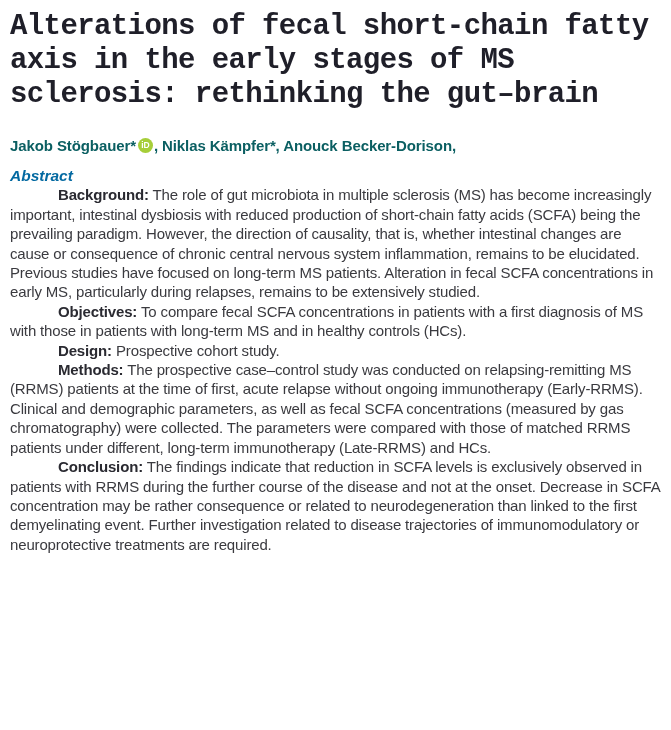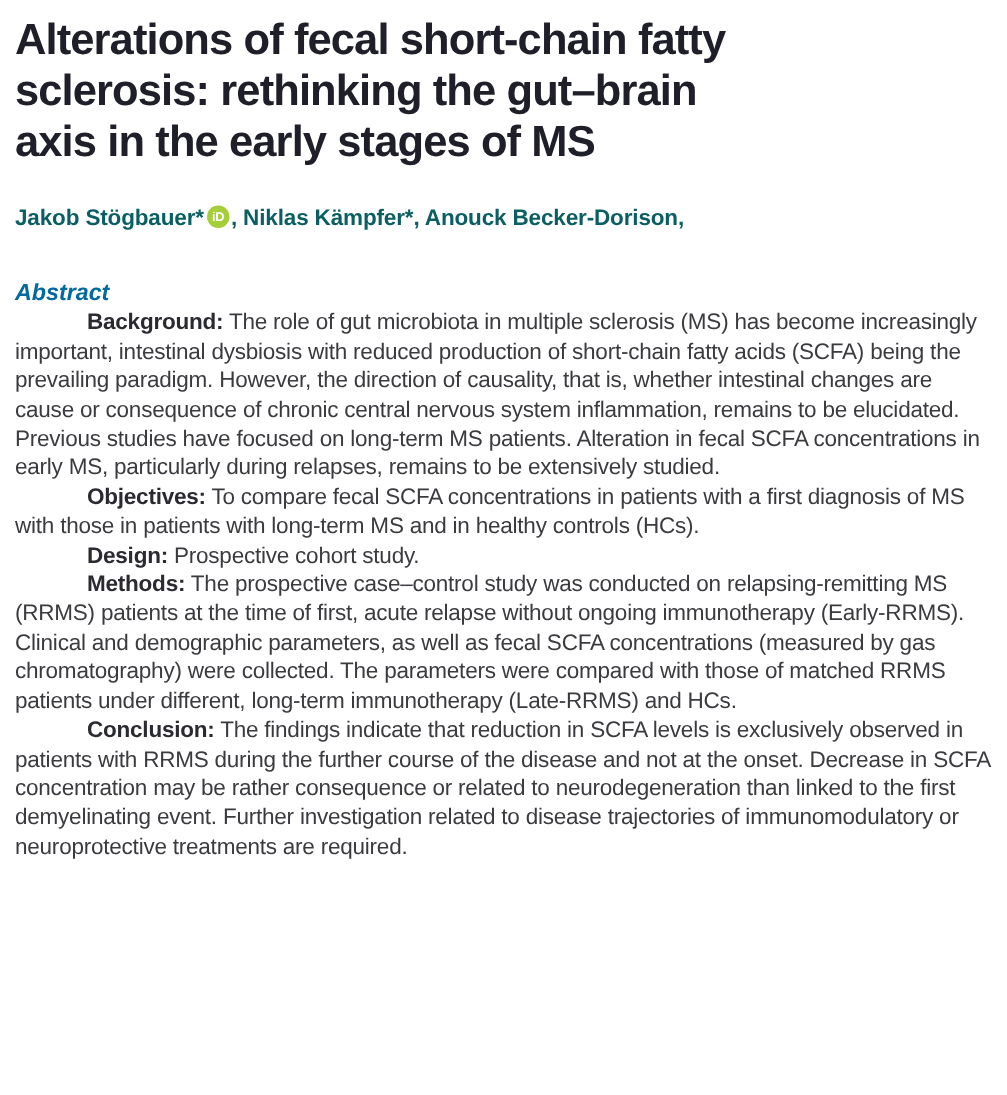--- a/index.html
+++ b/index.html
@@ -20,23 +20,23 @@
     padding: 10px 14px 0 10px;
   }
   .title {
     margin: 0 0 24px 0;
     font-size: 29px;
     font-weight: 700;
     line-height: 34px;
     letter-spacing: -0.6px;
     color: #1f1f29;
   }
-  .title-line { display: block; }
+  .title-line { display: block; font-family: Liberation Mono, monospace; }
   .authors {
-    margin: 0 0 30px 0;
+    margin: 0 0 10px 0;
     font-size: 15px;
     font-weight: 700;
     line-height: 20px;
     letter-spacing: -0.1px;
     color: #0b5f62;
   }
   .authors-line { display: block; }
   .orcid {
     display: inline-block;
     width: 15px;
@@ -78,22 +78,22 @@
     margin-left: 48px;
   }
 </style>
 </head>
 <body>
 
 <div class="page">
 
   <h1 class="title">
     <span class="title-line">Alterations of fecal short-chain fatty</span>
+    <span class="title-line">axis in the early stages of MS</span>
     <span class="title-line">sclerosis: rethinking the gut–brain</span>
-    <span class="title-line">axis in the early stages of MS</span>
   </h1>
 
   <p class="authors">
     <span class="authors-line"><span>Jakob Stögbauer*</span><span class="orcid">iD</span><span>, Niklas Kämpfer*, Anouck Becker-Dorison,</span></span>
   </p>
 
   <h2 class="abstract-heading">Abstract</h2>
 
   <div class="abstract-body">
     <p class="section"><span class="section-label">Background:</span><span> The role of gut microbiota in multiple sclerosis (MS) has become increasingly important, intestinal dysbiosis with reduced production of short-chain fatty acids (SCFA) being the prevailing paradigm. However, the direction of causality, that is, whether intestinal changes are cause or consequence of chronic central nervous system inflammation, remains to be elucidated. Previous studies have focused on long-term MS patients. Alteration in fecal SCFA concentrations in early MS, particularly during relapses, remains to be extensively studied.</span></p>

